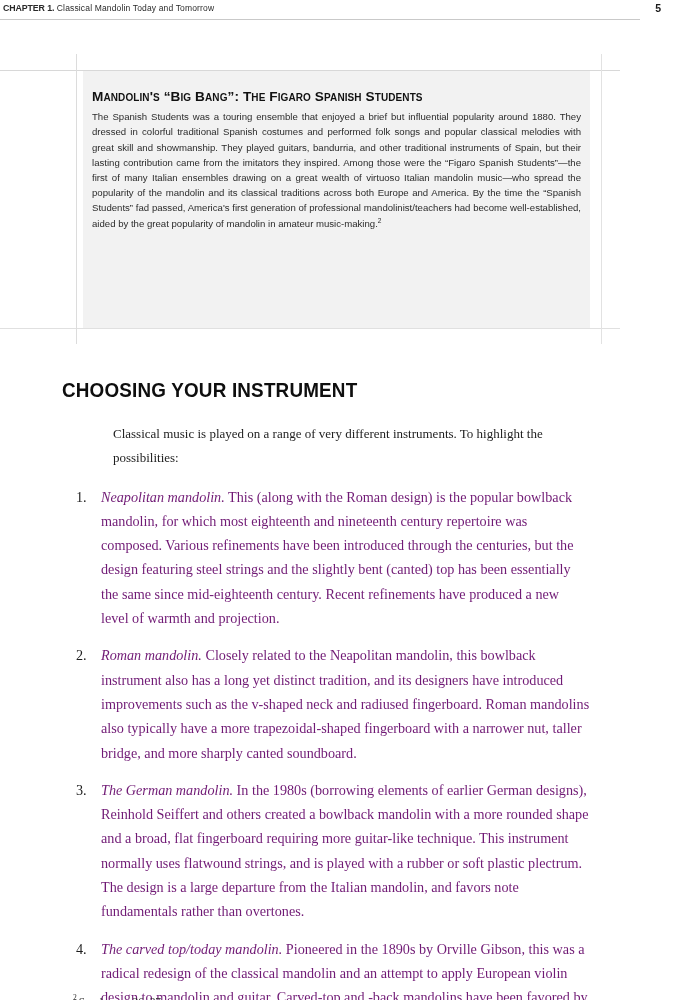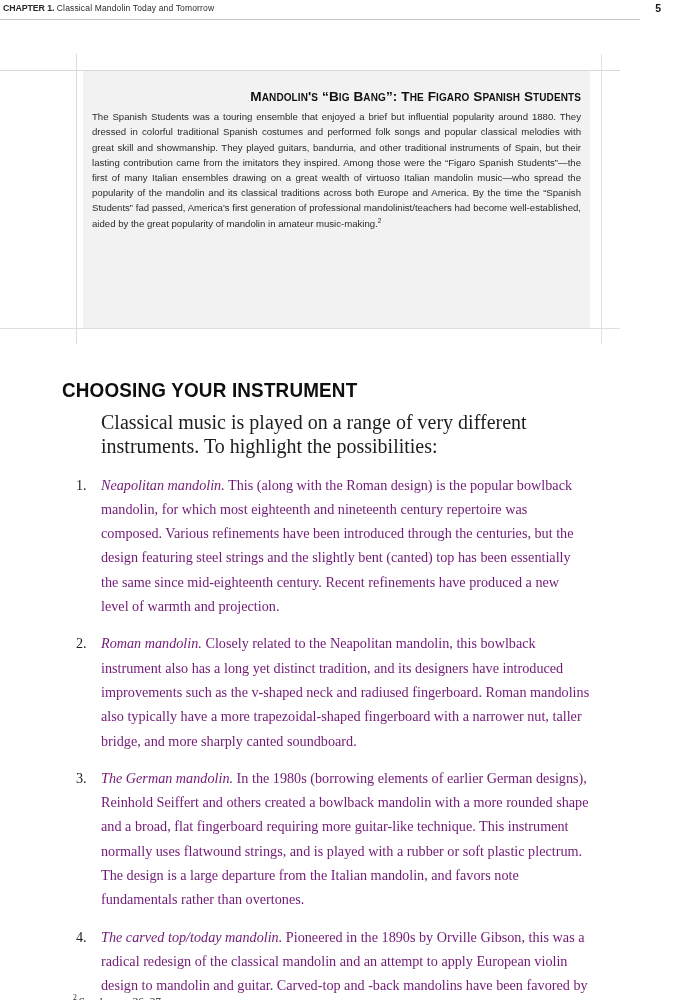--- a/index.html
+++ b/index.html
@@ -120,21 +120,20 @@
   .sidebar-title {
     font-family: "Liberation Sans", sans-serif;
     font-weight: bold;
     font-size: 13.6px;
     font-variant: small-caps;
     letter-spacing: 0.1px;
     color: #111;
     margin: 0 0 5px 0;
     line-height: 1.05;
     white-space: nowrap;
-    text-align: right;
   }
   .sidebar-body {
     font-family: "Liberation Sans", sans-serif;
     font-size: 9.6px;
     line-height: 15.2px;
     color: #2b2b2b;
     text-align: justify;
     margin: 0;
     hyphens: manual;
   }
@@ -161,23 +160,23 @@
   }
 
   
   .body-col {
     position: absolute;
     left: 62px;
     top: 410px;
     width: 528px;
   }
   .intro-para {
-    margin: 0;
+    margin: 12px;
     padding-left: 39px;
-    font-size: 20px;
+    font-size: 13px;
     line-height: 24.3px;
     text-align: left;
     color: #1d1d1d;
   }
   ol.inst-list {
     margin: 14px 0 0 0;
     padding: 0;
     list-style: none;
     counter-reset: inst;
   }

